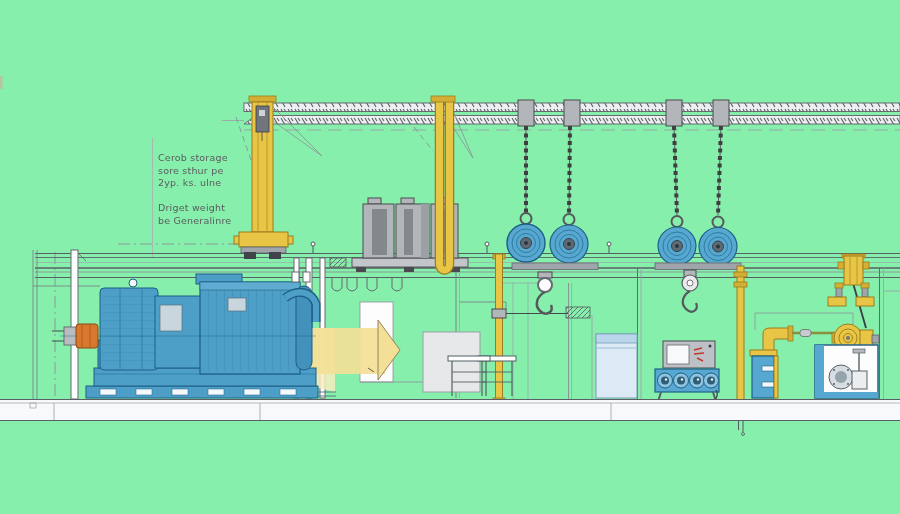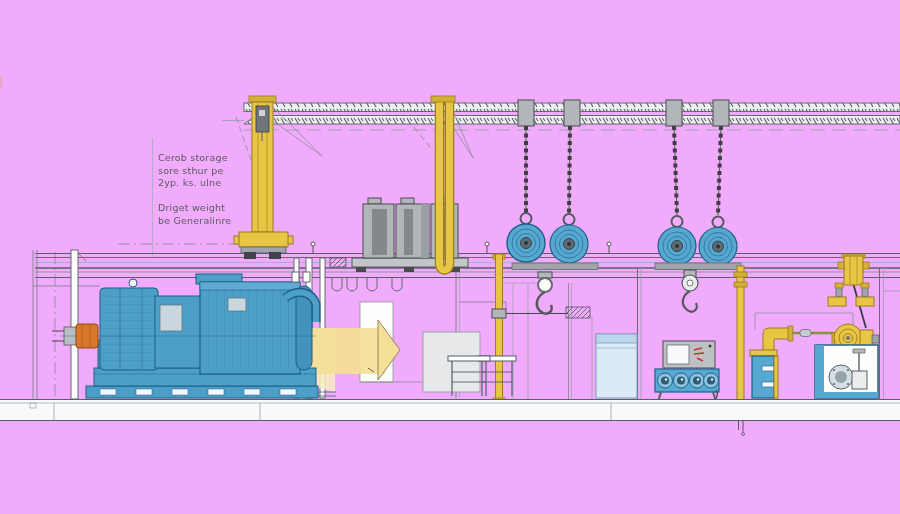--- a/index.html
+++ b/index.html
@@ -1,16 +1,16 @@
 <!DOCTYPE html>
 <html><head>
 <meta charset="utf-8">
 <style>
   html,body{margin:0;padding:0;background:#e9e9ec;}
-  #stage{position:relative;width:900px;height:514px;background:#f0abfc;overflow:hidden;
+  #stage{position:relative;width:900px;height:514px;background:#86efac;overflow:hidden;
          font-family:"DejaVu Sans","Liberation Sans",sans-serif;}
   svg{position:absolute;left:0;top:0;}
   .note{font-size:9.5px;fill:#5B5B5E;letter-spacing:.2px;}
   .yf{fill:#E8C545;stroke:#9A7D1E;stroke-width:1;}
   .yd{fill:#D4AF35;stroke:#9A7D1E;stroke-width:.8;}
   .bf{fill:#4D9FC7;stroke:#1E5F86;stroke-width:1;}
   .pb{fill:#57A8D0;stroke:#1E5F86;stroke-width:1.2;}
   .gf{fill:#B2B6BA;stroke:#4A4A4E;stroke-width:1;}
   .gd{fill:#83888D;stroke:none;}
   .wt{fill:#FDFDFE;stroke:#666A70;stroke-width:1;}

